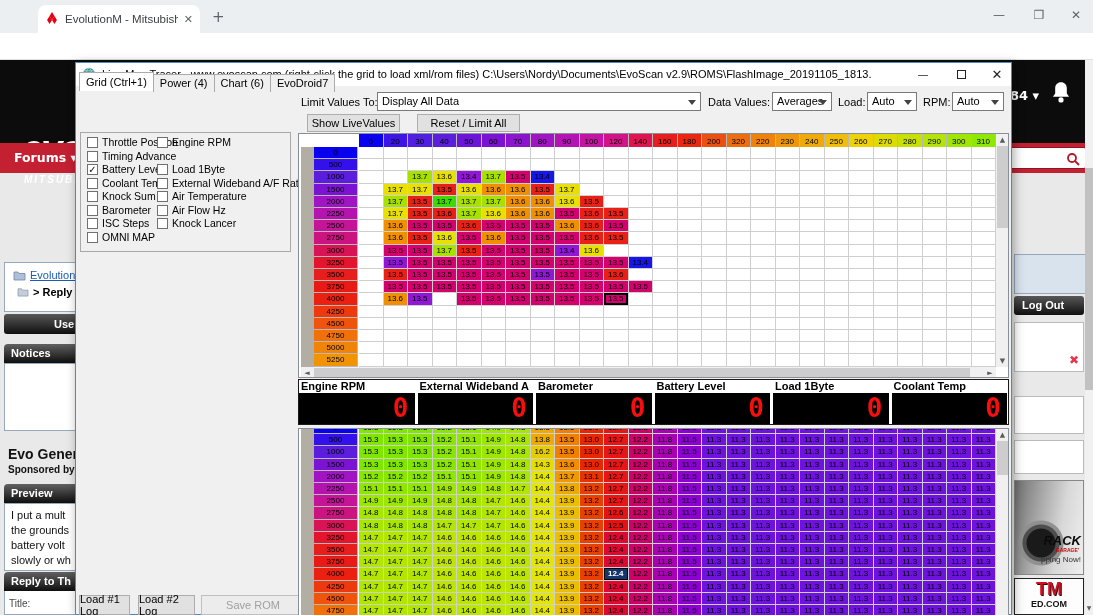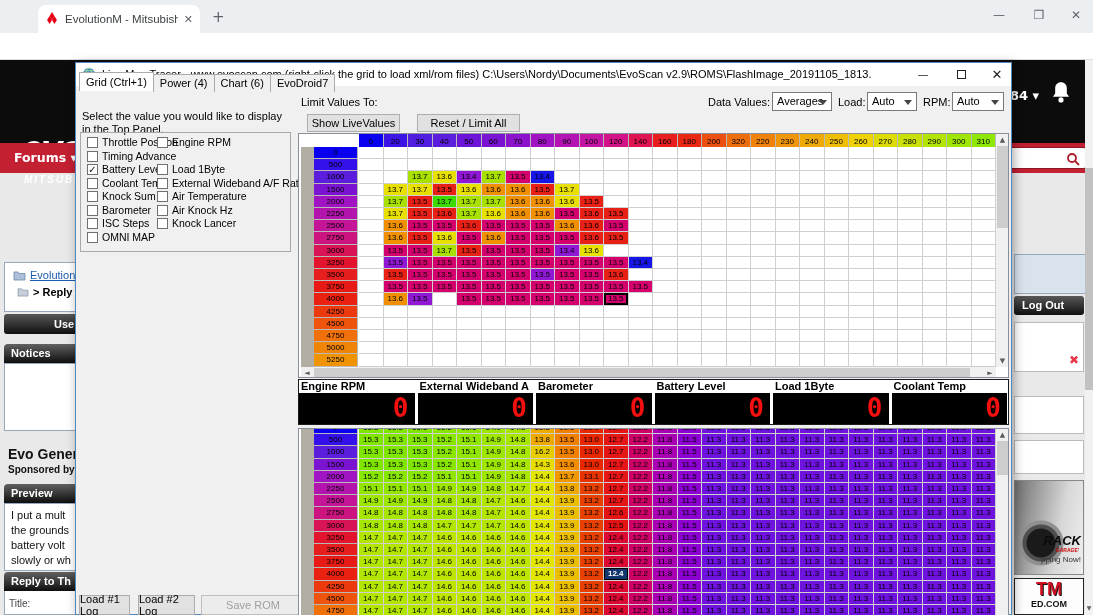--- a/index.html
+++ b/index.html
@@ -203,21 +203,20 @@
     <div class="abs appctl ico" style="left:830px">—</div>
     <div class="abs appctl" style="left:868px">
         <span style="display:inline-block;width:9px;height:9px;border:1px solid #222"></span>
       </div>
     <div class="abs appctl ico" style="left:904px;font-size:13px">✕</div>
   </div>
 
   <div class="abs" style="left:3px;top:10px">
     <span class="wtab active">Grid (Ctrl+1)</span><span class="wtab">Power (4)</span><span class="wtab">Chart (6)</span><span class="wtab">EvoDroid7</span>
   </div>
-  <div class="abs" id="instr">Select the value you would like to display in the Top Panel.</div>
   <div class="abs" id="cbgroup">
       <div class="cbx ico" style="left: 6px; top: 4px;"></div>
       <div class="cblab" style="left: 21px; top: 3px;">Throttle Position</div>
       <div class="cbx ico" style="left: 76px; top: 4px;"></div>
       <div class="cblab" style="left: 91px; top: 3px;">Engine RPM</div>
       <div class="cbx ico" style="left: 6px; top: 17.5px;"></div>
       <div class="cblab" style="left: 21px; top: 16.5px;">Timing Advance</div>
       <div class="cbx ico" style="left: 6px; top: 31px;">✓</div>
       <div class="cblab" style="left: 21px; top: 30px;">Battery Level</div>
       <div class="cbx ico" style="left: 76px; top: 31px;"></div>
@@ -226,34 +225,35 @@
       <div class="cblab" style="left: 21px; top: 43.5px;">Coolant Temp</div>
       <div class="cbx ico" style="left: 76px; top: 44.5px;"></div>
       <div class="cblab" style="left: 91px; top: 43.5px;">External Wideband A/F Ratio</div>
       <div class="cbx ico" style="left: 6px; top: 58px;"></div>
       <div class="cblab" style="left: 21px; top: 57px;">Knock Sum</div>
       <div class="cbx ico" style="left: 76px; top: 58px;"></div>
       <div class="cblab" style="left: 91px; top: 57px;">Air Temperature</div>
       <div class="cbx ico" style="left: 6px; top: 71.5px;"></div>
       <div class="cblab" style="left: 21px; top: 70.5px;">Barometer</div>
       <div class="cbx ico" style="left: 76px; top: 71.5px;"></div>
-      <div class="cblab" style="left: 91px; top: 70.5px;">Air Knock Hz</div>
+      <div class="cblab" style="left: 91px; top: 70.5px;">Air Flow Hz</div>
       <div class="cbx ico" style="left: 6px; top: 85px;"></div>
       <div class="cblab" style="left: 21px; top: 84px;">ISC Steps</div>
       <div class="cbx ico" style="left: 76px; top: 85px;"></div>
       <div class="cblab" style="left: 91px; top: 84px;">Knock Lancer</div>
       <div class="cbx ico" style="left: 6px; top: 98.5px;"></div>
       <div class="cblab" style="left: 21px; top: 97.5px;">OMNI MAP</div>
     </div>
 
   <div class="abs btn" style="left:3px;top:532px;width:51px;height:20px">Load #1 Log</div>
   <div class="abs btn" style="left:62px;top:532px;width:57px;height:20px">Load #2 Log</div>
   <div class="abs btn disabled" style="left:125px;top:532px;width:104px;height:20px">Save ROM</div>
 
   <div class="abs lbl" style="left:225px;top:33px">Limit Values To:</div>
+  <div class="abs dd" style="left:301px;top:29px;width:324px;height:19px"><span>Display All Data</span><span class="chev"></span></div>
   <div class="abs lbl" style="left:632px;top:33px">Data Values:</div>
   <div class="abs dd" style="left:696px;top:29px;width:60px;height:19px"><span>Averages</span><span class="chev"></span></div>
   <div class="abs lbl" style="left:762px;top:33px">Load:</div>
   <div class="abs dd" style="left:791px;top:29px;width:50px;height:19px"><span>Auto</span><span class="chev"></span></div>
   <div class="abs lbl" style="left:847px;top:33px">RPM:</div>
   <div class="abs dd" style="left:876px;top:29px;width:52px;height:19px"><span>Auto</span><span class="chev"></span></div>
   <div class="abs btn" style="left:231px;top:51px;width:93px;height:18px">Show LiveValues</div>
   <div class="abs btn" style="left:341px;top:51px;width:103px;height:18px">Reset / Limit All</div>
 
   <div class="abs gridbox" id="topgrid" style="left:222px;top:70px;width:711px;height:245px">

